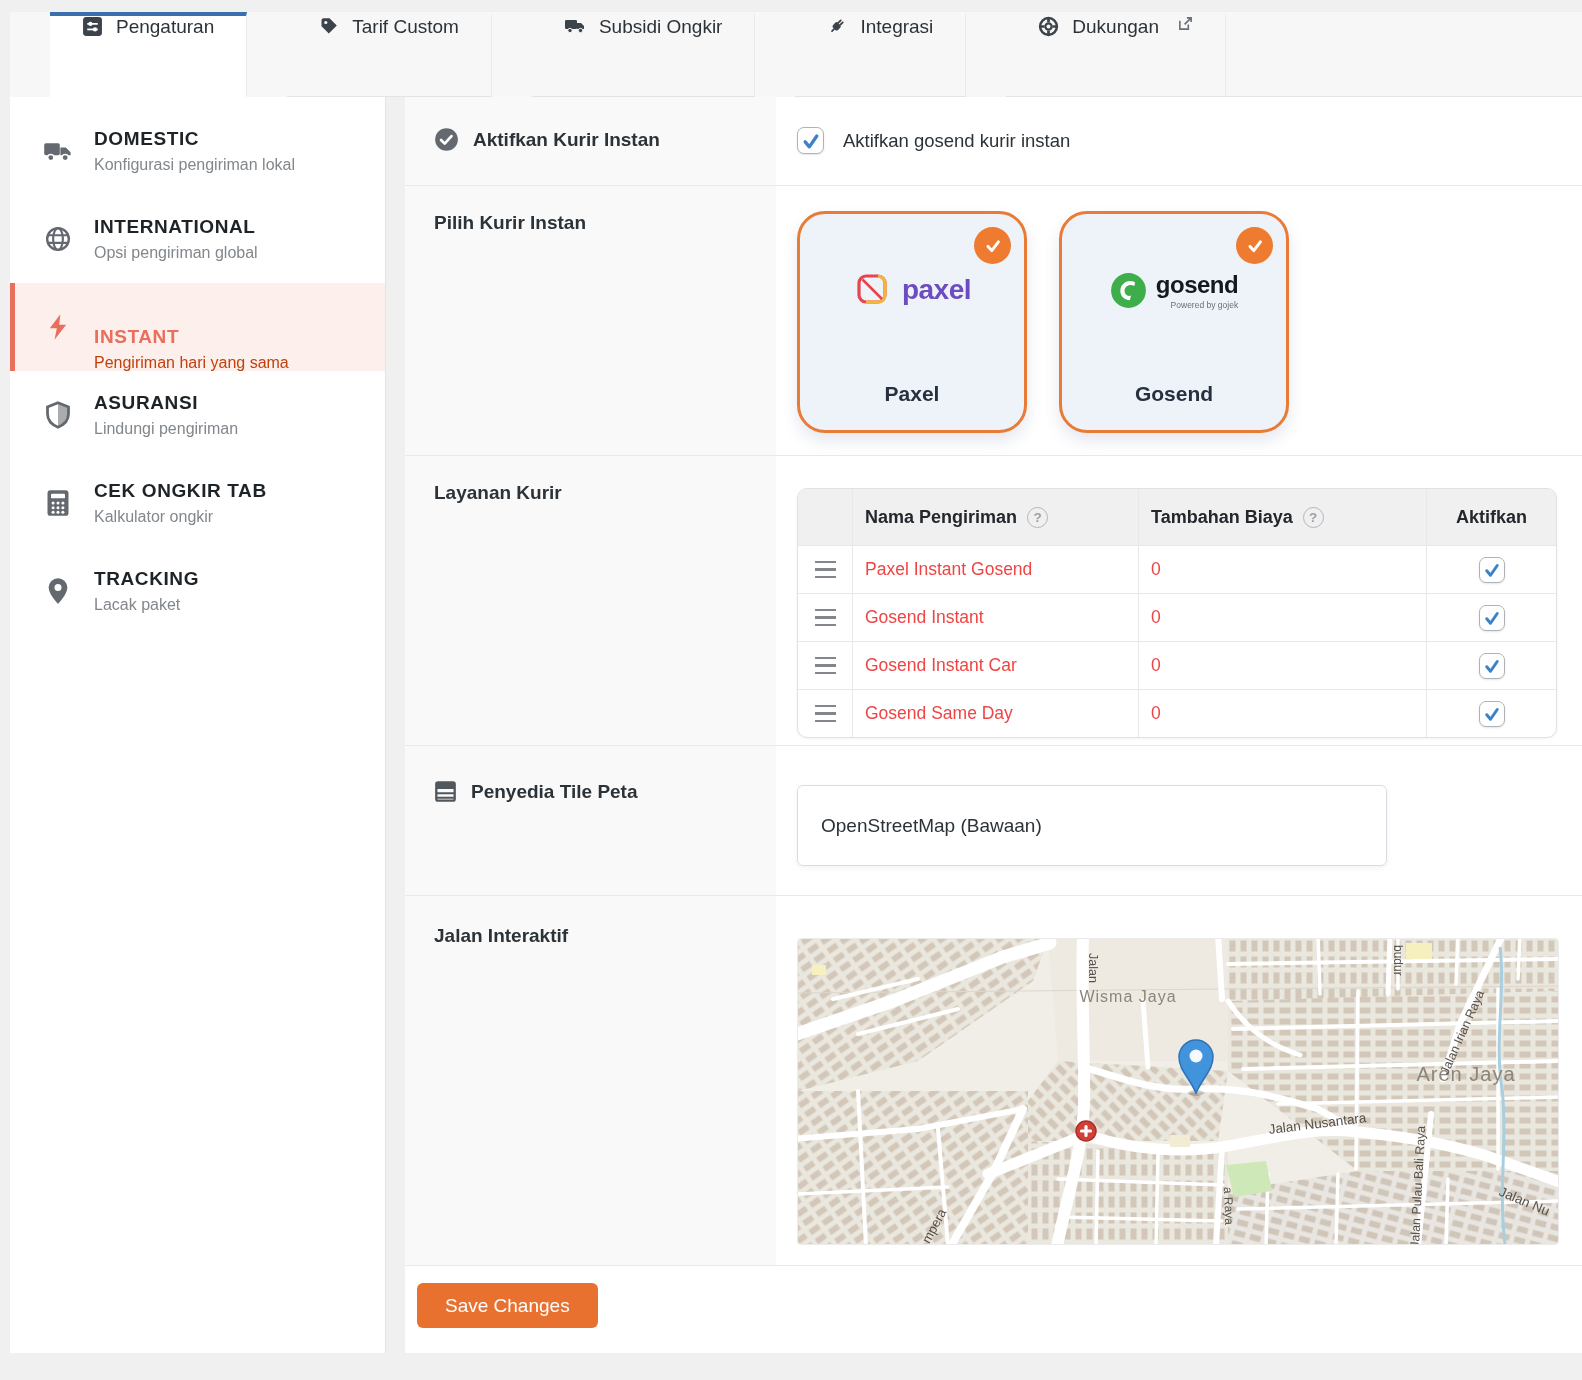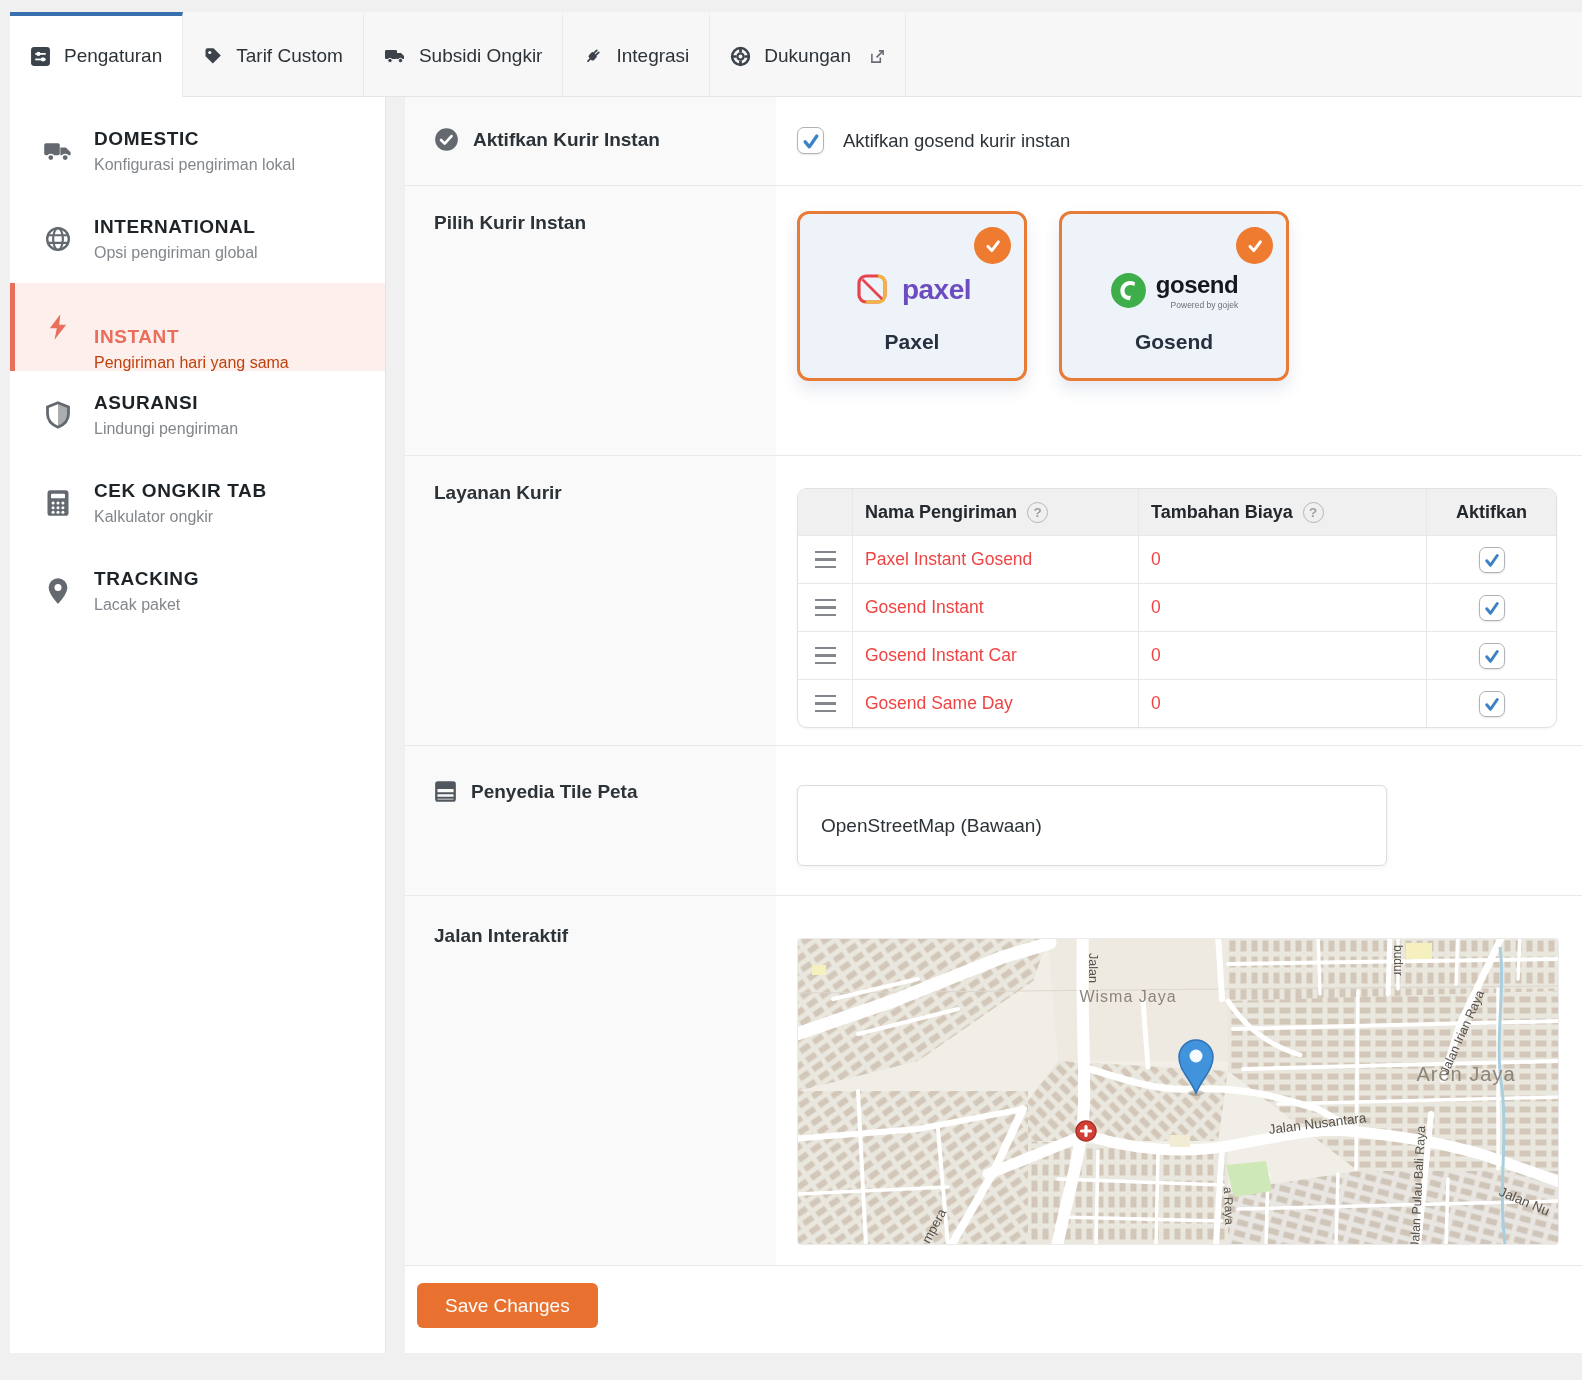--- a/index.html
+++ b/index.html
@@ -4,23 +4,23 @@
 <style>
   html,body{margin:0;padding:0;}
   body{
     width:1582px;height:1380px;position:relative;overflow:hidden;
     background:#f0f0f1;color:#3c434a;
     font-family:"Liberation Sans", sans-serif;
     -webkit-font-smoothing:antialiased;
   }
   
   .tabbar{position:absolute;left:10px;top:12px;width:1572px;height:85px;display:flex;background:#f7f7f8;box-sizing:border-box;}
-  .tab{display:flex;align-items:center;gap:13px;padding:0 20px;font-size:19px;color:#2c3338;
+  .tab{display:flex;gap:13px;padding:0 32px;font-size:19px;color:#2c3338;
        background:#f7f7f8;border-top:4px solid transparent;border-right:1px solid #e9eaec;
-       border-bottom:1px solid #e2e4e7;box-sizing:border-box;cursor:pointer;white-space:nowrap;}
+       border-bottom:1px solid #e2e4e7;box-sizing:border-box;cursor:pointer;white-space:nowrap;margin-left:40px;}
   .tab.active{background:#fff;border-top-color:#3a6fad;border-bottom-color:#fff;}
   .tabbar .filler{flex:1;border-bottom:1px solid #e2e4e7;}
   .tab svg{flex:0 0 auto;}
   .ext-ico{margin-left:6px;opacity:.85;}
   
   .sidebar{position:absolute;left:10px;top:97px;width:376px;height:1256px;background:#fff;
            border-right:1px solid #e3e4e6;box-sizing:border-box;padding-top:10px;}
   .nav-item{height:88px;display:flex;align-items:center;cursor:pointer;position:relative;box-sizing:border-box;border-left:5px solid transparent;}
   .nav-icon{width:34px;margin-left:26px;display:flex;justify-content:center;flex:0 0 auto;}
   .nav-text{margin-left:19px;}
@@ -34,36 +34,36 @@
   .label-col{position:absolute;left:0;top:0;width:371px;height:1168px;background:#f9f9f9;}
   .hdiv{position:absolute;left:0;width:1195px;height:1px;background:#e8e9ea;}
   .row-label{position:absolute;left:29px;display:flex;align-items:center;gap:14px;
              font-size:19px;font-weight:bold;color:#2c3338;}
   
   .enable-value{position:absolute;left:392px;top:30px;display:flex;align-items:center;gap:19px;font-size:18.5px;color:#2c3338;}
   .checkbox{width:27px;height:27px;border:1px solid #aeb3ba;border-radius:7px;background:#fff;
             box-shadow:0 1px 2px rgba(0,0,0,.10);display:flex;align-items:center;justify-content:center;cursor:pointer;box-sizing:border-box;}
   
   .cards{position:absolute;left:392px;top:114px;display:flex;gap:32px;}
-  .card{width:230px;height:170px;background:#eef3fa;border:3px solid #e87b35;border-radius:12px;
+  .card{width:230px;height:222px;background:#eef3fa;border:3px solid #e87b35;border-radius:28px;
         position:relative;box-shadow:0 8px 16px rgba(70,90,140,.14);cursor:pointer;box-sizing:border-box;}
   .card-badge{position:absolute;top:13px;right:13px;width:37px;height:37px;border-radius:50%;
               background:#ee7b30;display:flex;align-items:center;justify-content:center;}
   .card-logo{position:absolute;top:44px;left:0;right:0;height:64px;display:flex;align-items:center;justify-content:center;gap:9px;}
   .card-name{position:absolute;bottom:24px;width:100%;text-align:center;font-weight:bold;font-size:21px;color:#26303e;}
   .paxel-word{font-size:28px;font-weight:bold;letter-spacing:-.5px;color:#6d4bc0;}
   .gosend-block{display:flex;flex-direction:column;align-items:flex-start;}
   .gosend-row{display:flex;align-items:center;gap:7px;}
   .gosend-word{font-size:24px;font-weight:bold;color:#15181c;letter-spacing:-.5px;}
   .gosend-sub{font-size:8.5px;color:#6a6f74;align-self:flex-end;margin-top:1px;}
   
   .svc-table{position:absolute;left:392px;top:391px;width:760px;border:1px solid #dfe1e4;border-radius:10px;
              overflow:hidden;background:#fff;box-shadow:0 1px 3px rgba(0,0,0,.05);box-sizing:border-box;}
   .t-row{display:grid;grid-template-columns:54px 286px 288px 130px;}
-  .t-head{background:#f0f0f1;height:46px;}
+  .t-head{background:#f0f0f1;height:56px;}
   .t-head .t-cell{font-weight:bold;color:#23282d;font-size:18px;display:flex;align-items:center;gap:10px;}
   .t-body{height:47px;border-top:1px solid #e7e8ea;}
   .t-cell{display:flex;align-items:center;padding:0 0 0 12px;font-size:17.5px;color:#ef4444;border-left:1px solid #e7e8ea;box-sizing:border-box;}
   .t-cell:first-child{border-left:none;justify-content:center;padding:0;}
   .t-cell.center{justify-content:center;padding:0;}
   .help{width:21px;height:21px;border-radius:50%;border:1.6px solid #b2b6ba;color:#9aa0a5;font-size:13.5px;
         display:flex;align-items:center;justify-content:center;font-weight:bold;cursor:pointer;box-sizing:border-box;}
   .drag{width:21px;height:13px;border-top:2.4px solid #83878d;border-bottom:2.4px solid #83878d;position:relative;cursor:grab;}
   .drag::after{content:"";position:absolute;left:0;right:0;top:50%;height:2.4px;margin-top:-1.2px;background:#83878d;}
   .checkbox.small{width:26px;height:26px;}

